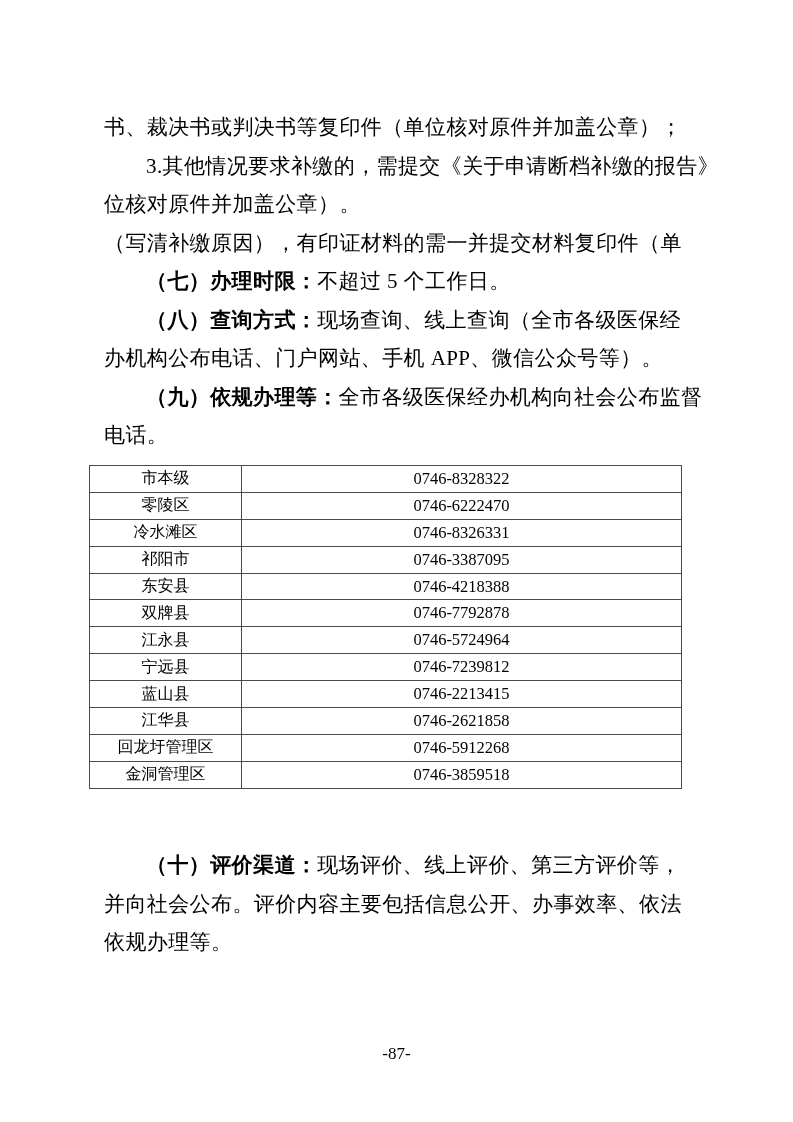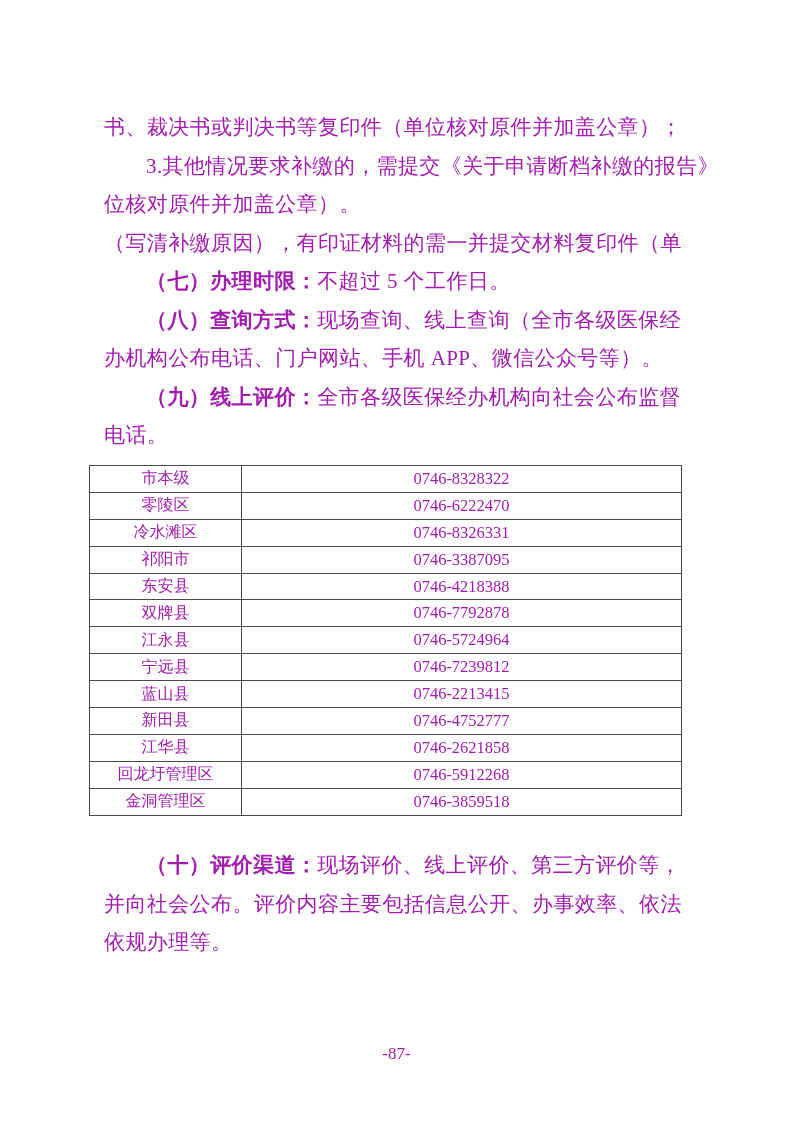--- a/index.html
+++ b/index.html
@@ -5,21 +5,21 @@
   html, body {
     margin: 0;
     padding: 0;
     background: #ffffff;
   }
   .page {
     position: relative;
     width: 793px;
     height: 1122px;
     background: #ffffff;
-    color: #a21caf;
+    color: #000000;
     font-family: "Liberation Serif", "DejaVu Serif", serif;
     overflow: hidden;
   }
   .textblock {
     position: absolute;
     left: 104px;
     top: 108px;
     width: 588px;
   }
   .footer-block {
@@ -75,21 +75,21 @@
 <div class="page">
 
   <div class="textblock">
     <div class="line"><span class="b"></span><span>书、裁决书或判决书等复印件（单位核对原件并加盖公章）；</span></div>
     <div class="line indent"><span class="b"></span><span>3.其他情况要求补缴的，需提交《关于申请断档补缴的报告》</span></div>
     <div class="line"><span class="b"></span><span>位核对原件并加盖公章）。</span></div>
     <div class="line"><span class="b"></span><span>（写清补缴原因），有印证材料的需一并提交材料复印件（单</span></div>
     <div class="line indent"><span class="b">（七）办理时限：</span><span>不超过 5 个工作日。</span></div>
     <div class="line indent"><span class="b">（八）查询方式：</span><span>现场查询、线上查询（全市各级医保经</span></div>
     <div class="line"><span class="b"></span><span>办机构公布电话、门户网站、手机 APP、微信公众号等）。</span></div>
-    <div class="line indent"><span class="b">（九）线上评价：</span><span>全市各级医保经办机构向社会公布监督</span></div>
+    <div class="line indent"><span class="b">（九）依规办理等：</span><span>全市各级医保经办机构向社会公布监督</span></div>
     <div class="line"><span class="b"></span><span>电话。</span></div>
   </div>
 
   <table class="doc-table">
     <colgroup>
         <col class="col-region">
         <col class="col-phone">
       </colgroup>
     <tbody>
       <tr>
@@ -122,24 +122,20 @@
         </tr>
       <tr>
           <td class="region">宁远县</td>
           <td class="phone">0746-7239812</td>
         </tr>
       <tr>
           <td class="region">蓝山县</td>
           <td class="phone">0746-2213415</td>
         </tr>
       <tr>
-          <td class="region">新田县</td>
-          <td class="phone">0746-4752777</td>
-        </tr>
-      <tr>
           <td class="region">江华县</td>
           <td class="phone">0746-2621858</td>
         </tr>
       <tr>
           <td class="region">回龙圩管理区</td>
           <td class="phone">0746-5912268</td>
         </tr>
       <tr>
           <td class="region">金洞管理区</td>
           <td class="phone">0746-3859518</td>

